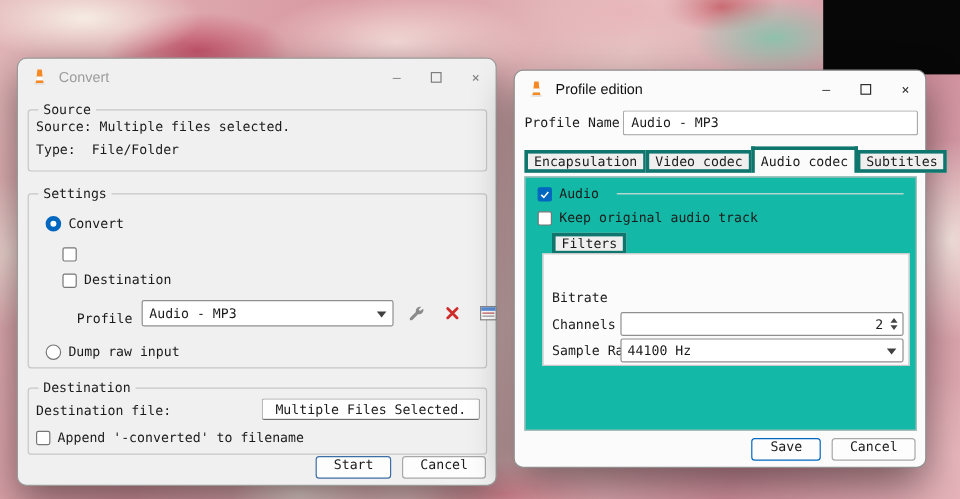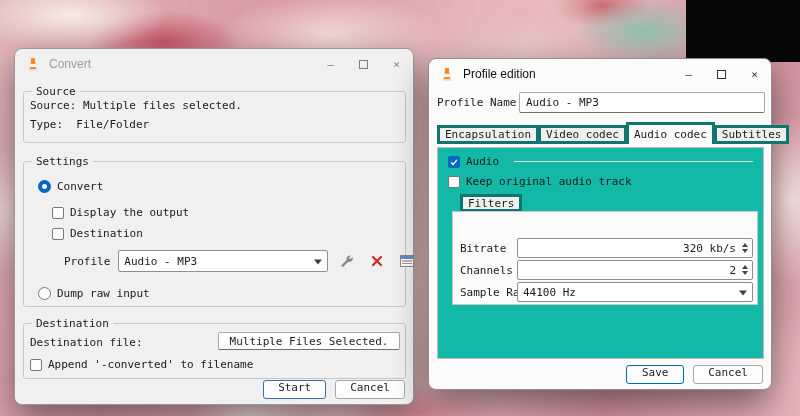--- a/index.html
+++ b/index.html
@@ -32,21 +32,21 @@
   #convert-win .title{color:#9c9c9c}
   .winbtns{margin-left:auto;display:flex;height:100%}
   .wbtn{width:33px;height:100%;display:flex;align-items:center;justify-content:center;font-size:11px;color:#303030;cursor:default}
   .maxbox{width:9px;height:9px;border:1px solid #303030;display:block}
   #convert-win .wbtn{color:#7e7e7e}
   #convert-win .maxbox{border-color:#7e7e7e}
   
   .group{position:absolute;border:1px solid #c6c6c6;border-radius:3px}
   .glabel{position:absolute;top:-8px;left:8px;background:#f0f0f0;padding:0 4px;line-height:15px}
   
-  .row{position:absolute;display:flex;align-items:center;gap:6px;white-space:pre}
+  .row{position:absolute;display:flex;align-items:flex-end;gap:6px;white-space:pre}
   .cb{width:12px;height:12px;background:#fff;border:1px solid #767676;border-radius:2px;flex:0 0 auto}
   .cb.on{background:#0067c0;border-color:#0067c0;display:flex;align-items:center;justify-content:center}
   .radio{width:13px;height:13px;border-radius:50%;background:#fff;border:1px solid #767676;flex:0 0 auto}
   .radio.on{border:4px solid #0067c0}
   .combo{background:#fff;border:1px solid #8f8f8f;border-radius:2px;display:flex;align-items:center;padding:0 5px;height:22px}
   .chev{margin-left:auto;width:0;height:0;border:4px solid transparent;border-top:5px solid #404040;transform:translateY(2.5px)}
   .toolbtn{width:22px;height:22px;display:flex;align-items:center;justify-content:center}
   .field{background:#fff;border:1px solid #a9a9a9;border-bottom-color:#6f6f6f;border-radius:2px}
   .spinbox{background:#fff;border:1px solid #8f8f8f;border-radius:2px;display:flex;align-items:center;height:20px;padding:0 4px}
   .spins{margin-left:6px;display:flex;flex-direction:column;gap:2px}
@@ -109,21 +109,20 @@
     <div class="group" style="left:8px;top:112px;width:383px;height:146px">
       <span class="glabel">Settings</span>
 
       <div class="row" style="left:14px;top:18px">
         <span class="radio on"></span>
         <span>Convert</span>
       </div>
 
       <div class="row" style="left:28px;top:44px">
         <span class="cb"></span>
-        <span>Display the output</span>
       </div>
 
       <div class="row" style="left:28px;top:65px">
         <span class="cb"></span>
         <span>Destination</span>
       </div>
 
       <div class="row" style="left:40px;top:88px;gap:8px">
         <span>Profile</span>
         <span class="combo" style="width:210px">
@@ -234,27 +233,20 @@
 
       <div class="tabs" style="left:22px;top:44px;height:20px">
         <span class="tab" style="height:18px"><span>Filters</span></span>
       </div>
 
       <div id="inner-pane">
 
 
         <div class="frow" style="top:26px;height:20px">
           <span class="flabel">Bitrate</span>
-          <span class="spinbox fctl">
-            <span class="val-right">320 kb/s</span>
-            <span class="spins">
-              <span class="spin-up"></span>
-              <span class="spin-down"></span>
-            </span>
-          </span>
         </div>
 
         <div class="frow" style="top:48px;height:20px">
           <span class="flabel">Channels</span>
           <span class="spinbox fctl">
             <span class="val-right">2</span>
             <span class="spins">
               <span class="spin-up"></span>
               <span class="spin-down"></span>
             </span>

